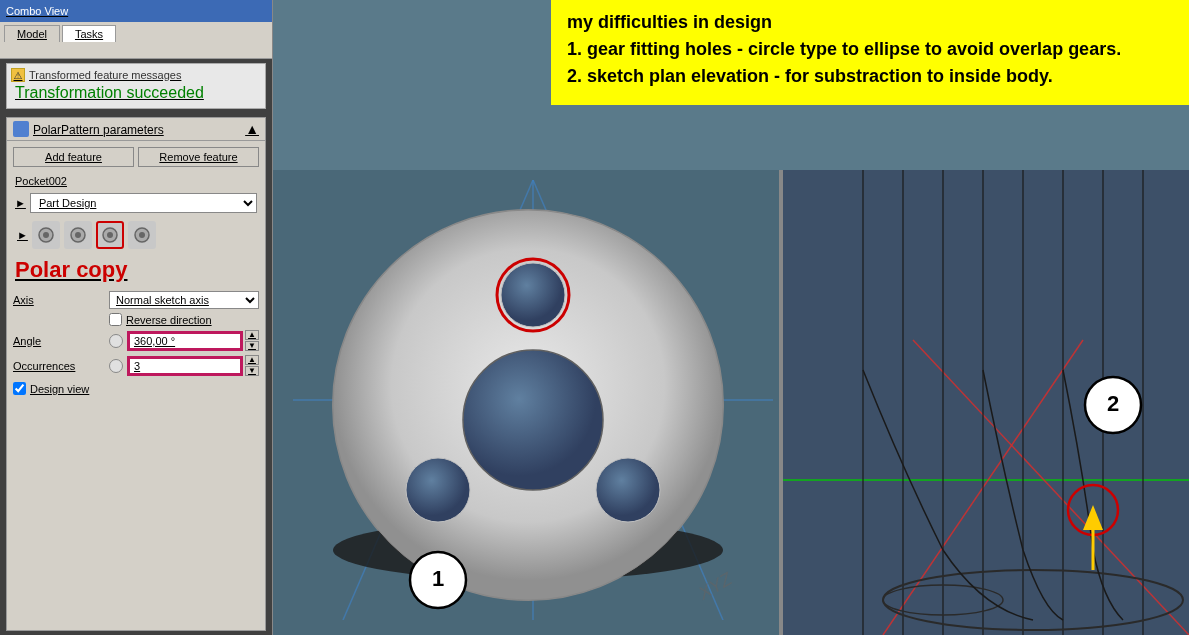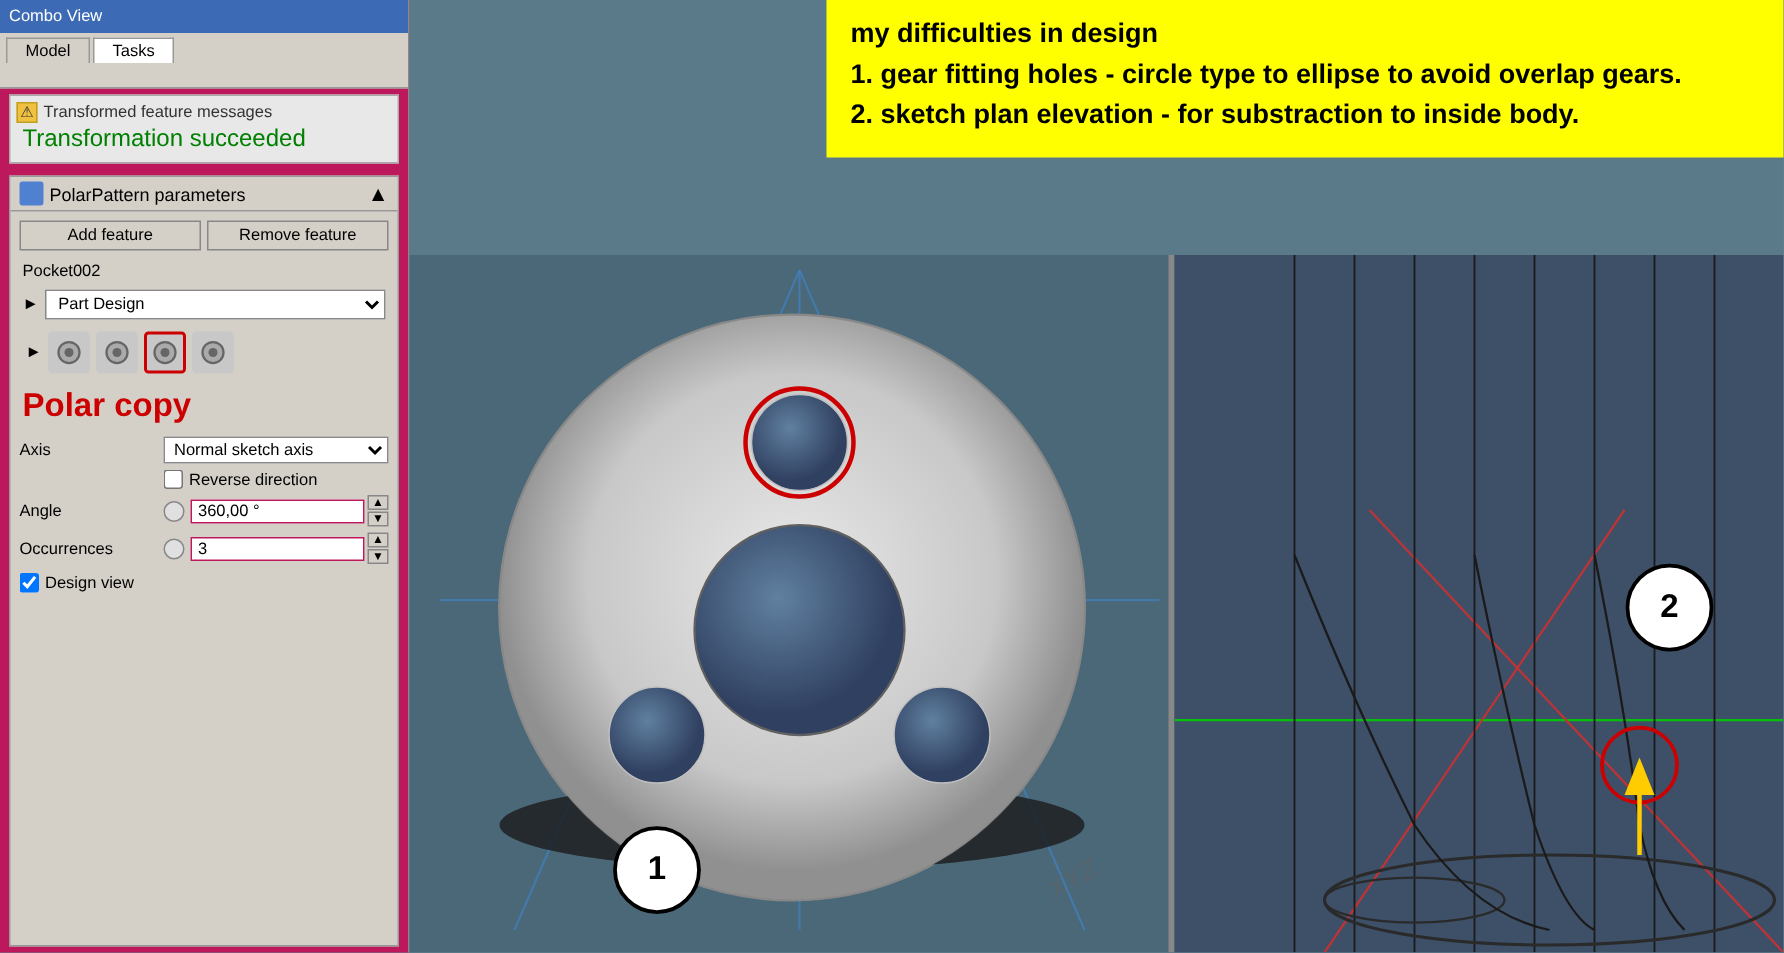--- a/index.html
+++ b/index.html
@@ -4,24 +4,25 @@
   <style>
     * { box-sizing: border-box; margin: 0; padding: 0; }
     body { width: 1189px; height: 635px; overflow: hidden; font-family: Arial, sans-serif; font-size: 12px; background: #6a8a9a; }
 
     
     #combo-view {
       position: absolute;
       left: 0; top: 0;
       width: 273px;
       height: 635px;
-      background: #be185d;
+      background: #404040;
       border-right: 1px solid #888;
       display: flex;
       flex-direction: column;
+      text-decoration: underline;
     }
 
     #combo-title {
       background: #3c6ab5;
       color: white;
       font-size: 11px;
       padding: 3px 6px;
       height: 22px;
       display: flex;
       align-items: center;
@@ -241,21 +242,21 @@
     .spinner-wrap {
       display: flex;
       align-items: center;
       gap: 2px;
     }
 
     .spinner-wrap input {
       flex: 1;
       font-size: 11px;
       padding: 1px 4px;
-      border: 1px solid #be185d;
+      border: 3px solid #be185d;
     }
 
     .spinner-btn {
       display: flex;
       flex-direction: column;
       gap: 1px;
     }
 
     .spin-arrow {
       width: 14px;

